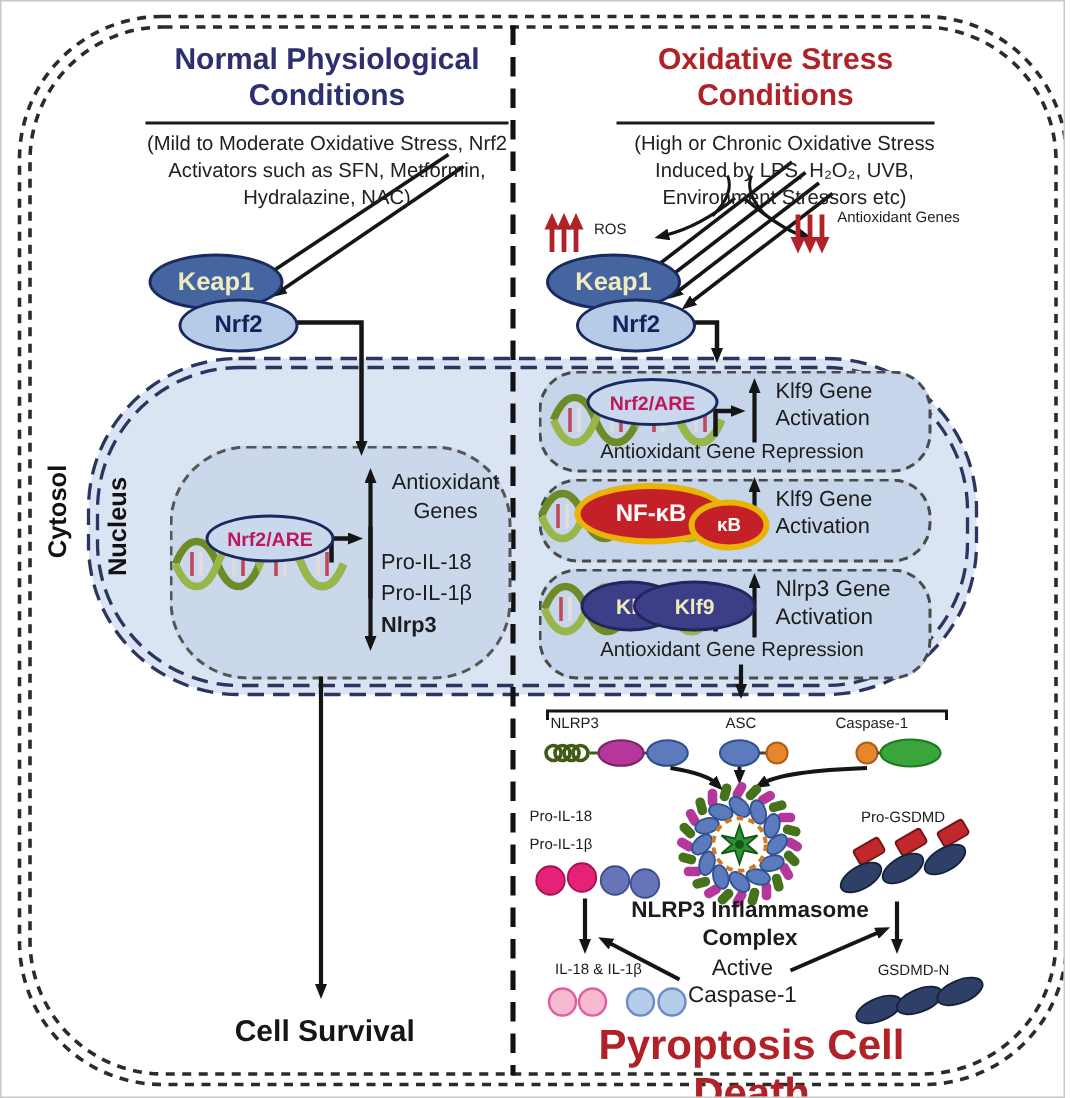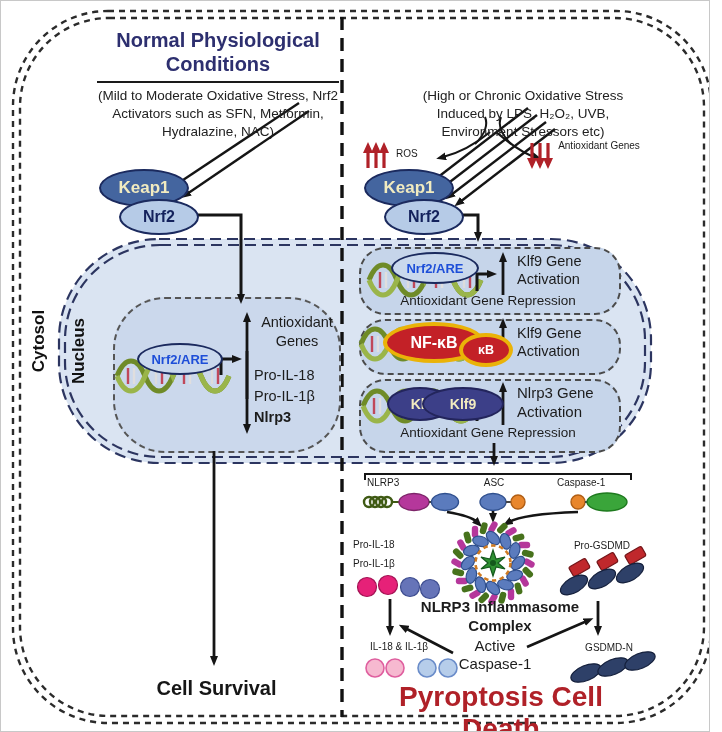--- a/index.html
+++ b/index.html
@@ -9,21 +9,21 @@
   .txt{position:absolute;color:#1c1c1c;font-family:"Liberation Sans",sans-serif;}
   .ctr{text-align:center;}
   .title{font-weight:bold;font-size:20px;line-height:1.18;padding-bottom:5px;border-bottom:2.5px solid #1a1a1a;}
   .navy{color:#2d2f6f;}
   .red{color:#b02128;}
   .sub{font-size:13.5px;line-height:1.32;color:#222;}
   .ell{position:absolute;display:flex;align-items:center;justify-content:center;border-radius:50%;
        font-weight:bold;font-family:"Liberation Sans",sans-serif;}
   .keap{background:#44659f;border:2px solid #1b2a5e;color:#f1ebc0;font-size:17px;}
   .nrf{background:#b6cbe7;border:2px solid #1b2a5e;color:#14225c;font-size:16px;}
-  .are{background:#c9d8ed;border:2px solid #1b2a5e;color:#1d4ed8;font-size:13px;}
+  .are{background:#c9d8ed;border:2px solid #1b2a5e;color:#be185d;font-size:13px;}
   .nfkb{background:#c32127;border:4px solid #eab308;color:#fff;font-size:16px;}
   .klf{background:#3c3f88;border:2px solid #23255c;color:#f1ebc0;font-size:14px;}
   .nbox{position:absolute;background:#c6d5ea;border:2px dashed #4a4a4a;border-radius:26px;}
   .innuc{position:absolute;background:#cbd8ec;border:2px dashed #555;border-radius:52px;}
   .rot{transform:rotate(-90deg);font-weight:bold;font-size:17px;color:#111;text-align:center;}
   .lbl15{font-size:10px;}
   .b{font-weight:bold;}
 </style>
 </head>
 <body>
@@ -219,20 +219,21 @@
     </g>
     <g>
       <ellipse cx="585" cy="672" rx="16" ry="7.5" fill="#2e4068" stroke="#15203c" stroke-width="1.2" transform="rotate(-22 585 672)"></ellipse>
       <ellipse cx="612" cy="666" rx="16" ry="7.5" fill="#2e4068" stroke="#15203c" stroke-width="1.2" transform="rotate(-22 612 666)"></ellipse>
       <ellipse cx="639" cy="660" rx="16" ry="7.5" fill="#2e4068" stroke="#15203c" stroke-width="1.2" transform="rotate(-22 639 660)"></ellipse>
     </g>
   </svg>
 
   <div class="txt title navy ctr" style="left:96px;top:28px;width:242px;">Normal Physiological Conditions</div>
   <div class="txt sub ctr" style="left:84px;top:86px;width:266px;">(Mild to Moderate Oxidative Stress, Nrf2 Activators such as SFN, Metformin, Hydralazine, NAC)</div>
+  <div class="txt title red ctr" style="left:410px;top:28px;width:212px;">Oxidative Stress Conditions</div>
   <div class="txt sub ctr" style="left:398px;top:86px;width:248px;">(High or Chronic Oxidative Stress Induced by LPS, H₂O₂, UVB, Environment Stressors etc)</div>
 
   <div class="txt lbl15" style="left:395px;top:147px;">ROS</div>
   <div class="txt lbl15 ctr" style="left:552px;top:139px;width:92px;line-height:1.25;">Antioxidant Genes</div>
 
   <div class="ell keap" style="left:98px;top:168px;width:86px;height:34px;">Keap1</div>
   <div class="ell nrf" style="left:118px;top:198px;width:76px;height:32px;">Nrf2</div>
   <div class="ell keap" style="left:363px;top:168px;width:86px;height:34px;">Keap1</div>
   <div class="ell nrf" style="left:383px;top:198px;width:76px;height:32px;">Nrf2</div>
 

